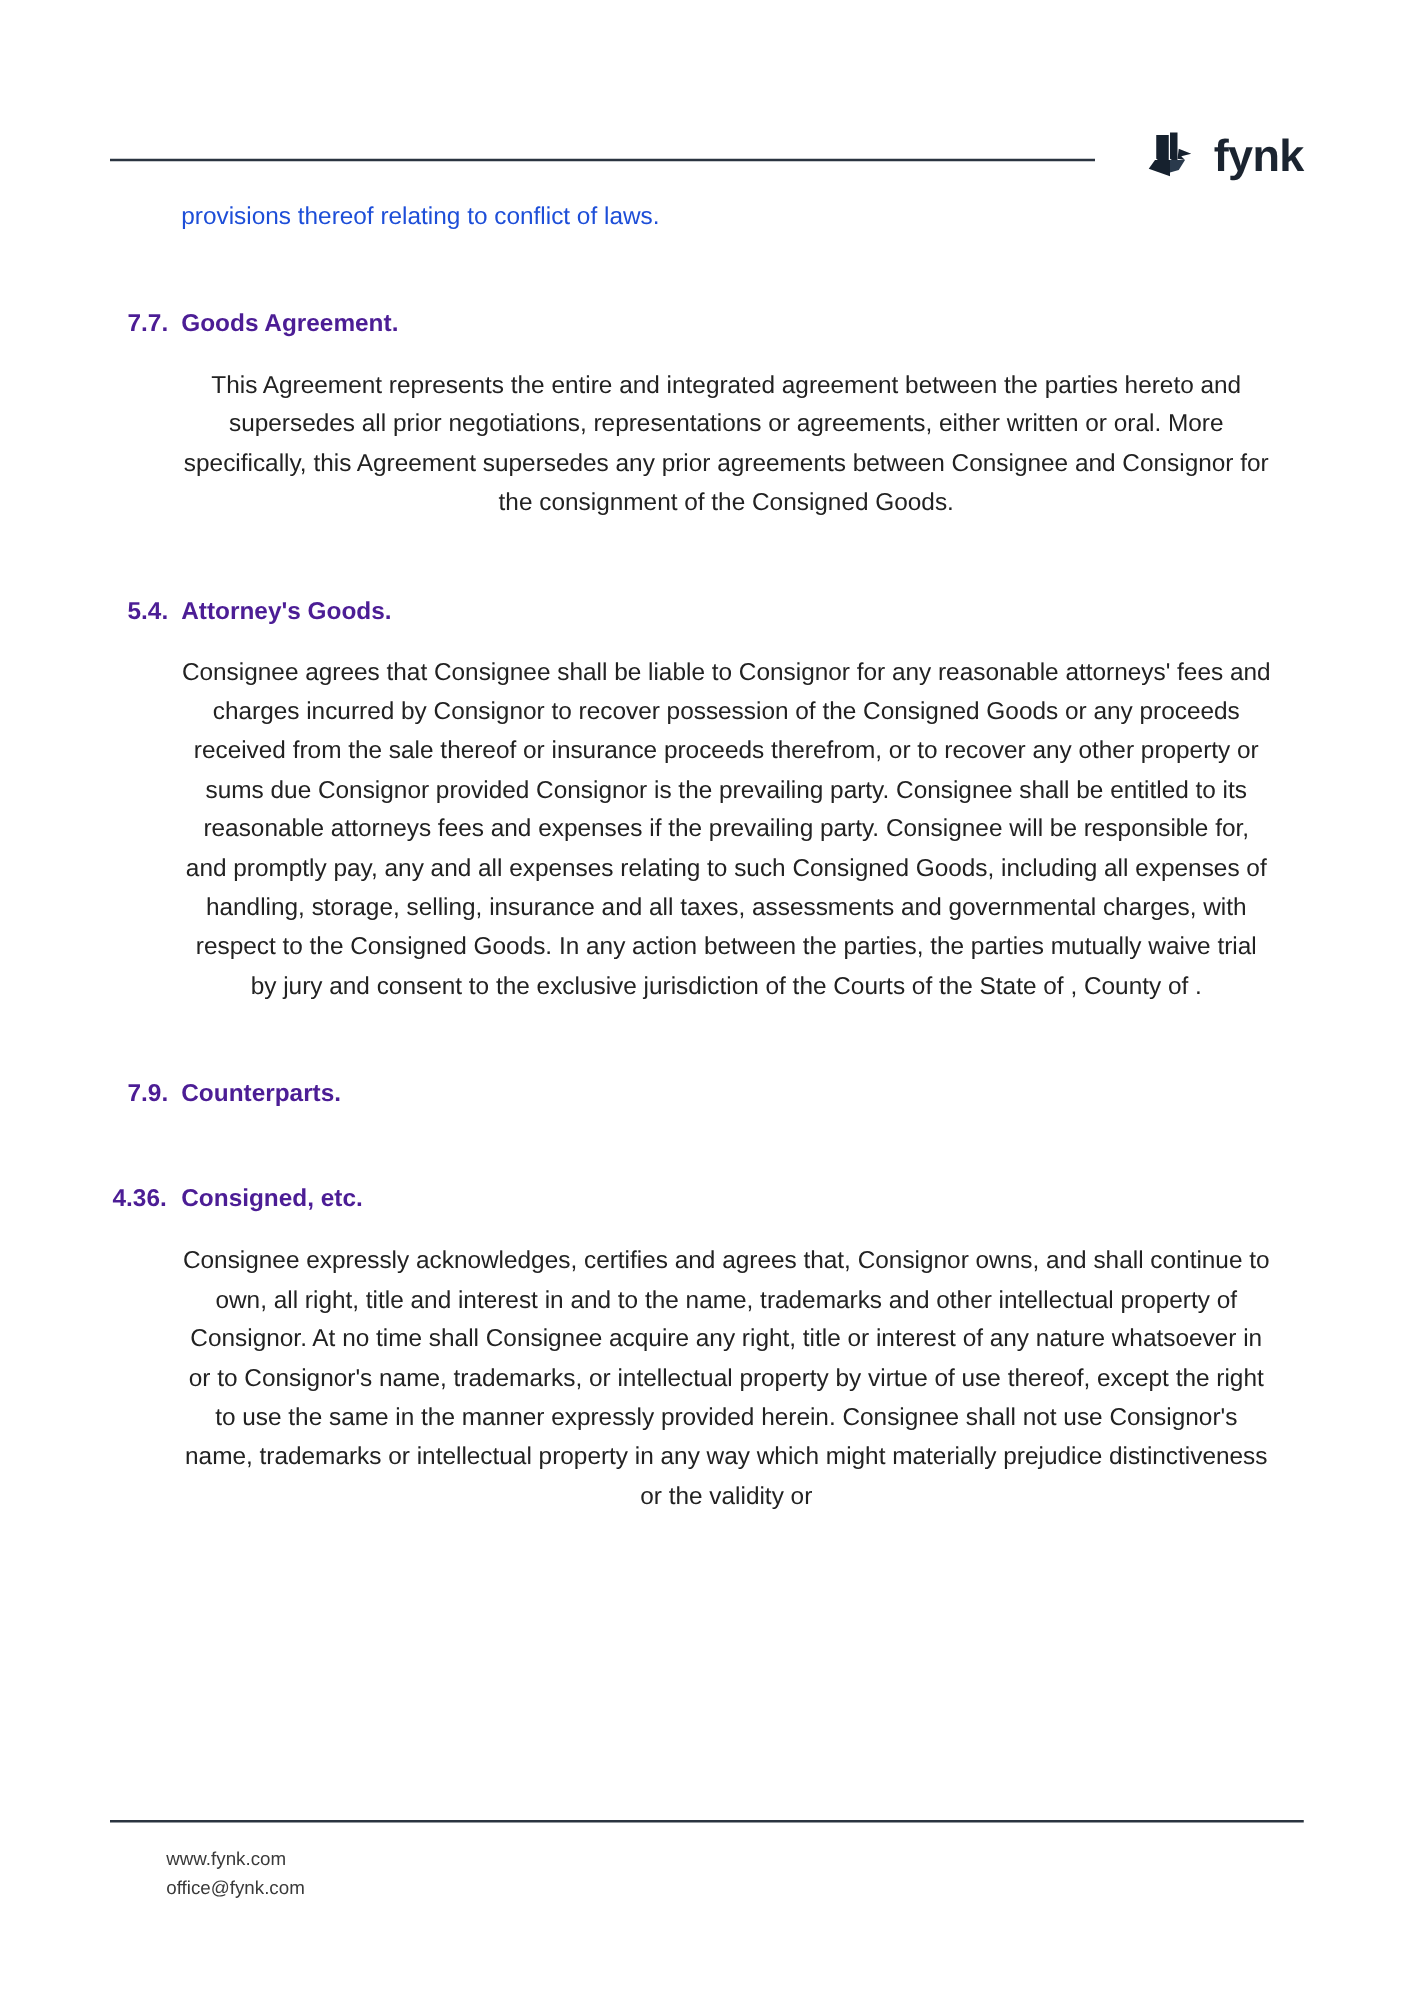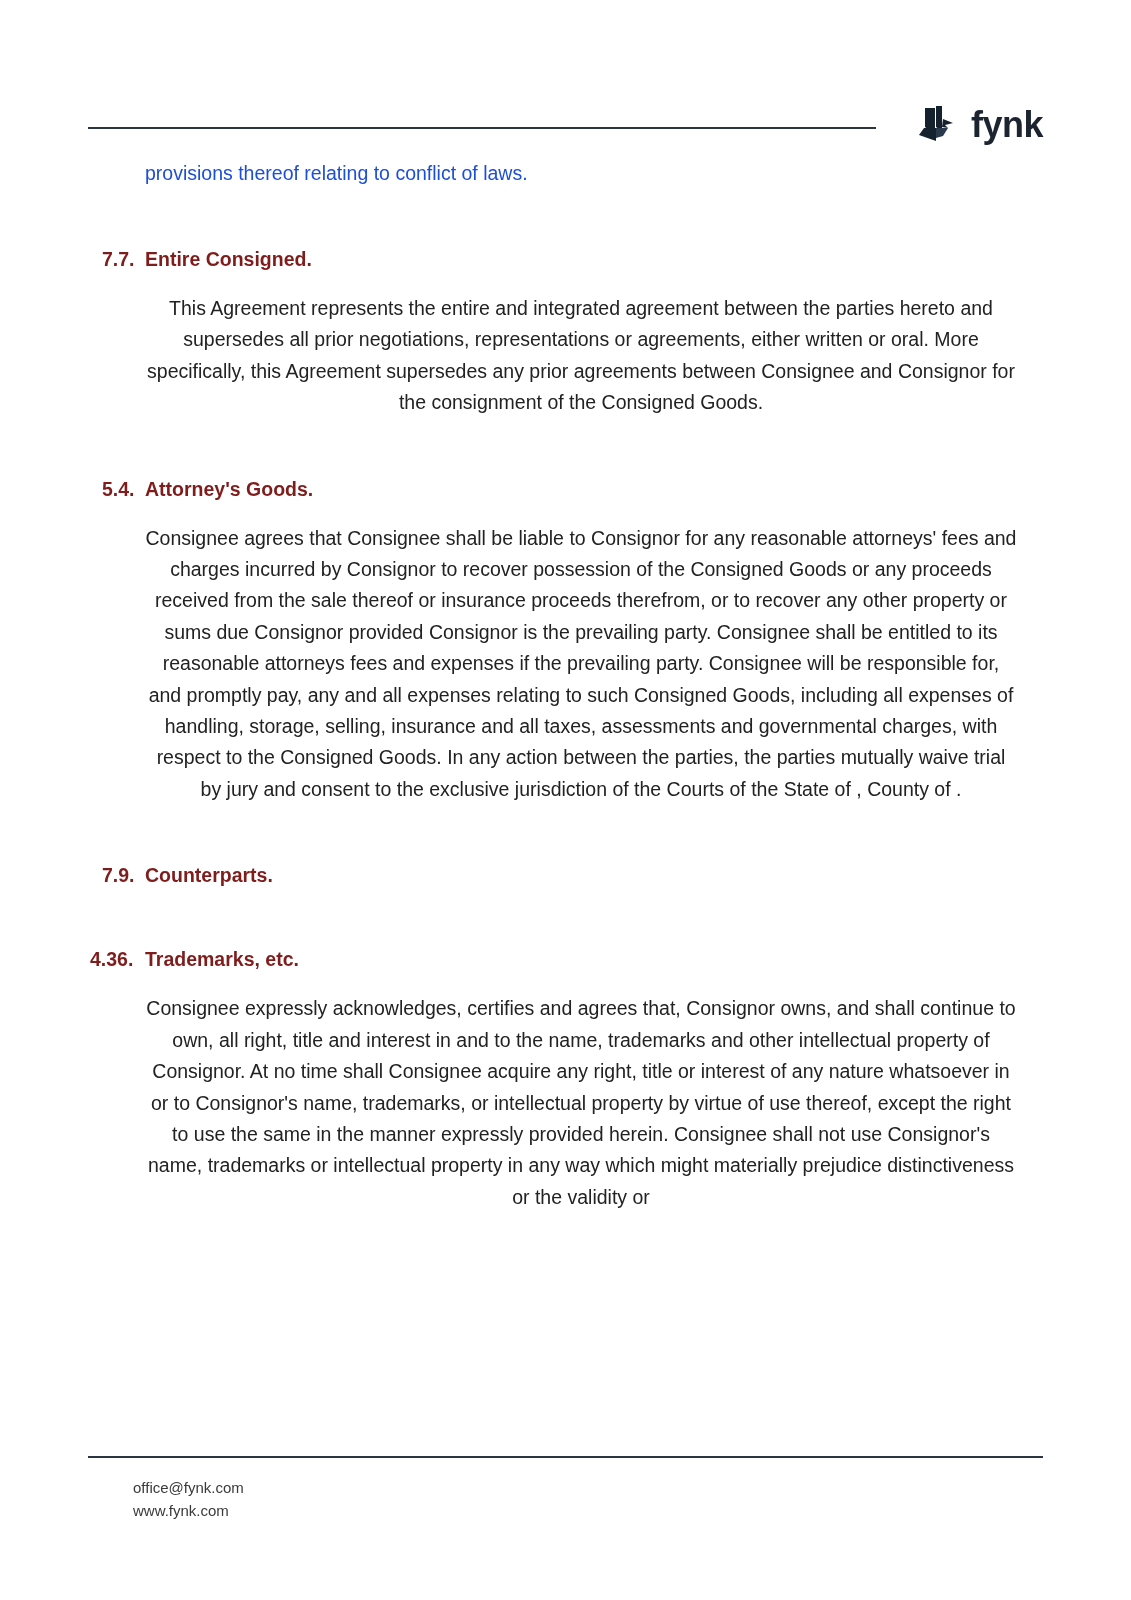--- a/index.html
+++ b/index.html
@@ -71,21 +71,21 @@
     line-height: 31px;
     color: #1d4ed8;
   }
   .section {
     margin-top: 48px;
   }
   .section-heading {
     display: flex;
     font-size: 19.5px;
     font-weight: bold;
-    color: #7f1d1d;
+    color: #4c1d95;
     line-height: 28px;
     margin: 0 0 20px 0;
   }
   .section-heading .num {
     width: 57px;
     flex: 0 0 57px;
     text-align: left;
     padding-left: 14px;
     box-sizing: border-box;
   }
@@ -142,21 +142,21 @@
     </div>
   </div>
 
   <div class="content">
 
     <p class="lead-line">provisions thereof relating to conflict of laws.</p>
 
     <div class="section sec-gap-lg">
       <div class="section-heading">
         <span class="num">7.7.</span>
-        <span>Entire Consigned.</span>
+        <span>Goods Agreement.</span>
       </div>
       <p class="section-body">This Agreement represents the entire and integrated agreement between the parties hereto and supersedes all prior negotiations, representations or agreements, either written or oral. More specifically, this Agreement supersedes any prior agreements between Consignee and Consignor for the consignment of the Consigned Goods.</p>
     </div>
 
     <div class="section sec-gap-lg">
       <div class="section-heading">
         <span class="num">5.4.</span>
         <span>Attorney's Goods.</span>
       </div>
       <p class="section-body">Consignee agrees that Consignee shall be liable to Consignor for any reasonable attorneys' fees and charges incurred by Consignor to recover possession of the Consigned Goods or any proceeds received from the sale thereof or insurance proceeds therefrom, or to recover any other property or sums due Consignor provided Consignor is the prevailing party. Consignee shall be entitled to its reasonable attorneys fees and expenses if the prevailing party. Consignee will be responsible for, and promptly pay, any and all expenses relating to such Consigned Goods, including all expenses of handling, storage, selling, insurance and all taxes, assessments and governmental charges, with respect to the Consigned Goods. In any action between the parties, the parties mutually waive trial by jury and consent to the exclusive jurisdiction of the Courts of the State of , County of .</p>
@@ -165,28 +165,28 @@
     <div class="section sec-gap-lg">
       <div class="section-heading">
         <span class="num">7.9.</span>
         <span>Counterparts.</span>
       </div>
     </div>
 
     <div class="section sec-gap-lg">
       <div class="section-heading wide">
         <span class="num">4.36.</span>
-        <span>Trademarks, etc.</span>
+        <span>Consigned, etc.</span>
       </div>
       <p class="section-body">Consignee expressly acknowledges, certifies and agrees that, Consignor owns, and shall continue to own, all right, title and interest in and to the name, trademarks and other intellectual property of Consignor. At no time shall Consignee acquire any right, title or interest of any nature whatsoever in or to Consignor's name, trademarks, or intellectual property by virtue of use thereof, except the right to use the same in the manner expressly provided herein. Consignee shall not use Consignor's name, trademarks or intellectual property in any way which might materially prejudice distinctiveness or the validity or</p>
     </div>
 
   </div>
 
   <div class="footer">
     <div class="footer-rule"></div>
     <div class="footer-lines">
+      <div>www.fynk.com</div>
       <div>office@fynk.com</div>
-      <div>www.fynk.com</div>
     </div>
   </div>
 
 </div>
 
 </body></html>

